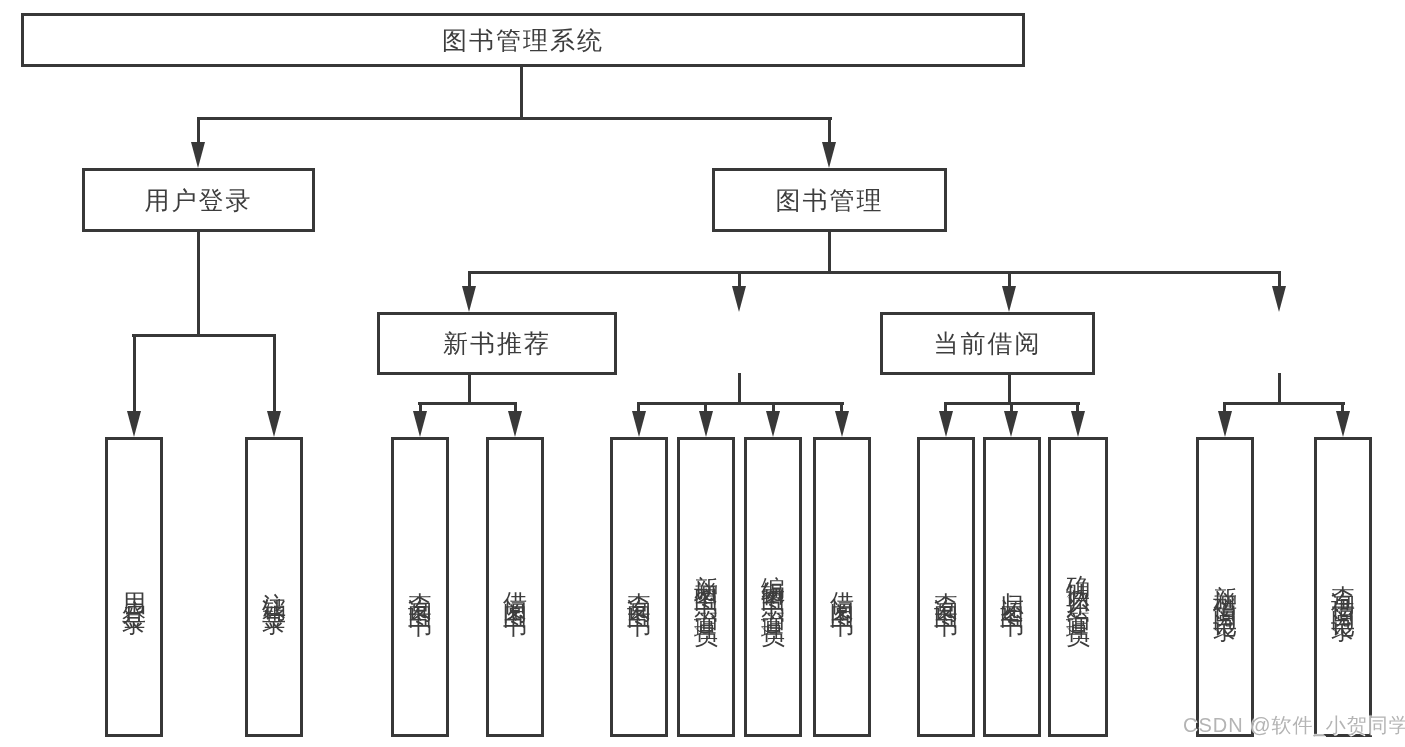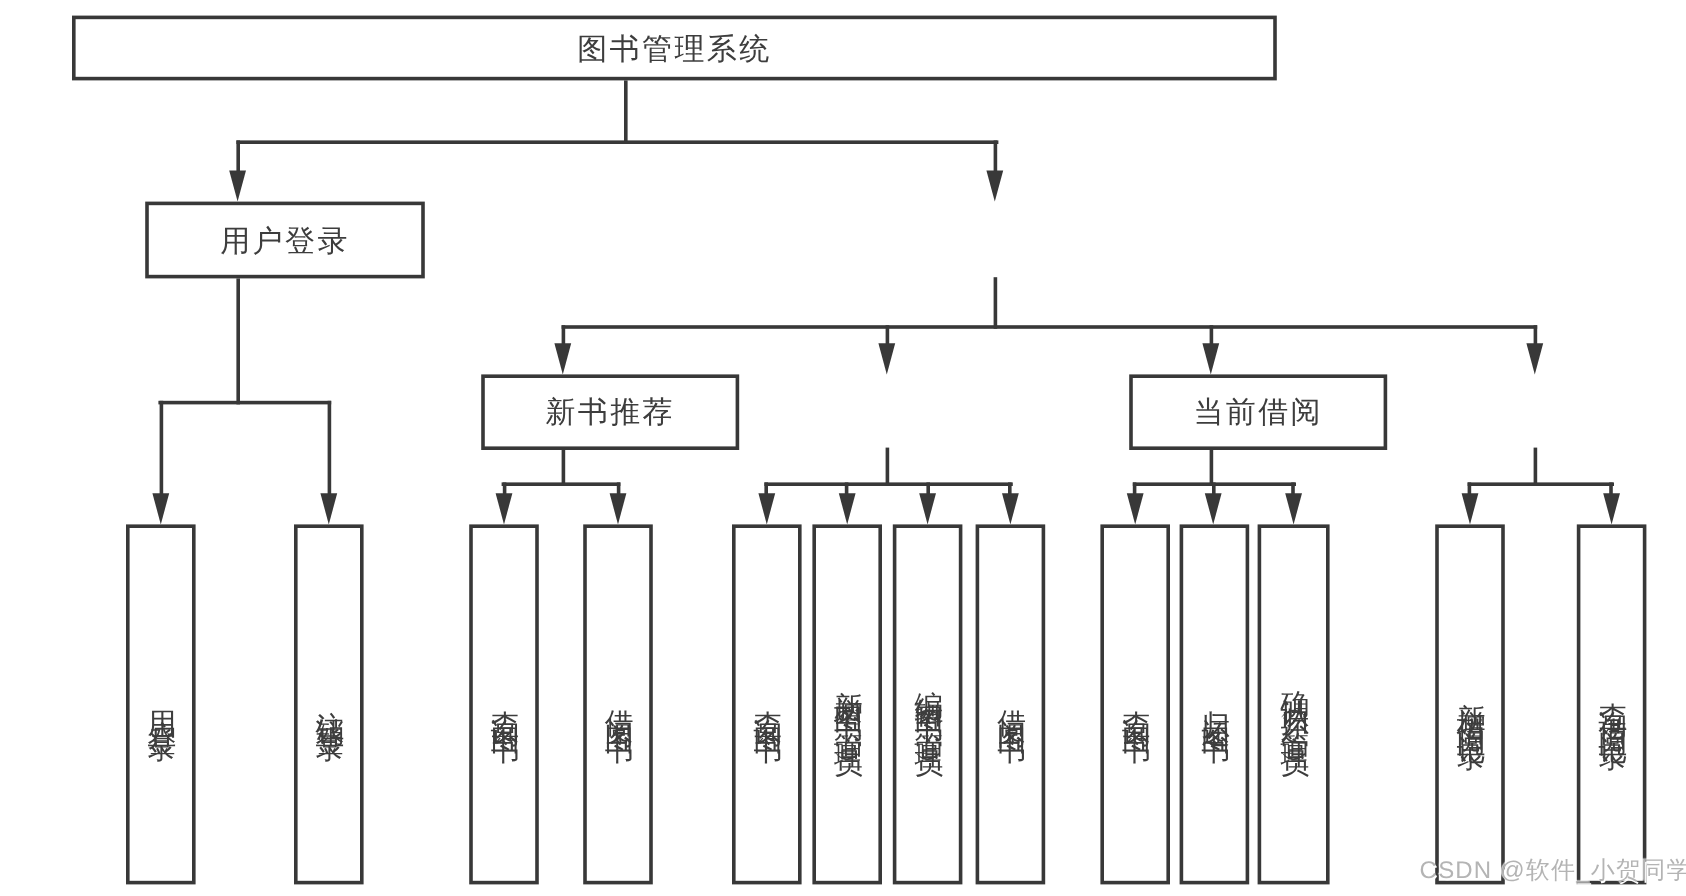--- a/index.html
+++ b/index.html
@@ -4,21 +4,21 @@
 <style>
   html,body{margin:0;padding:0;background:#ffffff;}
   #stage{
     position:relative;width:1405px;height:747px;background:#ffffff;overflow:hidden;
     font-family:"Liberation Sans","DejaVu Sans",sans-serif;
   }
   .box{
     position:absolute;background:#ffffff;border:3px solid #383838;box-sizing:border-box;
     display:flex;align-items:center;justify-content:center;color:#3d3d3d;
   }
-  .hbox{font-size:25px;letter-spacing:2px;white-space:nowrap;margin-left:39px;}
+  .hbox{font-size:25px;letter-spacing:2px;white-space:nowrap;}
   .vbox{
     writing-mode:vertical-rl;text-orientation:mixed;
     font-size:24px;letter-spacing:7px;line-height:1;
   }
   .ln{position:absolute;background:#383838;}
   .ah{
     position:absolute;width:0;height:0;
     border-left:7px solid transparent;border-right:7px solid transparent;
     border-top:26px solid #383838;
   }
@@ -93,23 +93,24 @@
   <div class="ah" style="left:835px;top:411px"></div>
   <div class="ah" style="left:939px;top:411px"></div>
   <div class="ah" style="left:1004px;top:411px"></div>
   <div class="ah" style="left:1071px;top:411px"></div>
   <div class="ah" style="left:1218px;top:411px"></div>
   <div class="ah" style="left:1336px;top:411px"></div>
 
   <div class="box hbox" style="left:21px;top:13px;width:1004px;height:54px">图书管理系统</div>
 
   <div class="box hbox" style="left:82px;top:168px;width:233px;height:64px">用户登录</div>
+  <div class="box hbox" style="left:712px;top:168px;width:235px;height:64px">图书管理</div>
 
-  <div class="box hbox" style="left:362px;top:312px;width:215px;height:63px">新书推荐</div>
-  <div class="box hbox" style="left:902px;top:312px;width:215px;height:63px">当前借阅</div>
+  <div class="box hbox" style="left:377px;top:312px;width:240px;height:63px">新书推荐</div>
+  <div class="box hbox" style="left:880px;top:312px;width:215px;height:63px">当前借阅</div>
 
   <div class="box vbox" style="left:105px;top:437px;width:58px;height:300px">用户登录</div>
   <div class="box vbox" style="left:245px;top:437px;width:58px;height:300px">注销登录</div>
 
   <div class="box vbox" style="left:391px;top:437px;width:58px;height:300px">查询图书</div>
   <div class="box vbox" style="left:486px;top:437px;width:58px;height:300px">借阅图书</div>
 
   <div class="box vbox" style="left:610px;top:437px;width:58px;height:300px">查询图书</div>
   <div class="box vbox" style="left:677px;top:437px;width:58px;height:300px">新增图书（管理员）</div>
   <div class="box vbox" style="left:744px;top:437px;width:58px;height:300px">编辑图书（管理员）</div>

